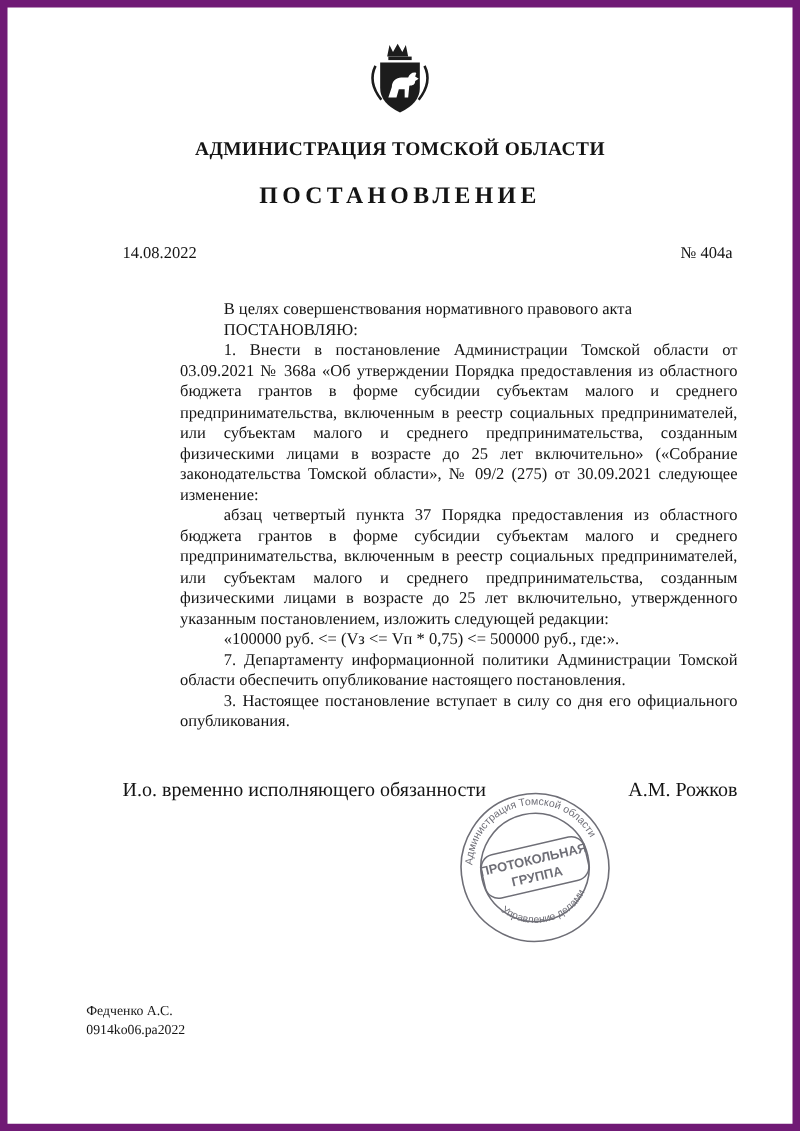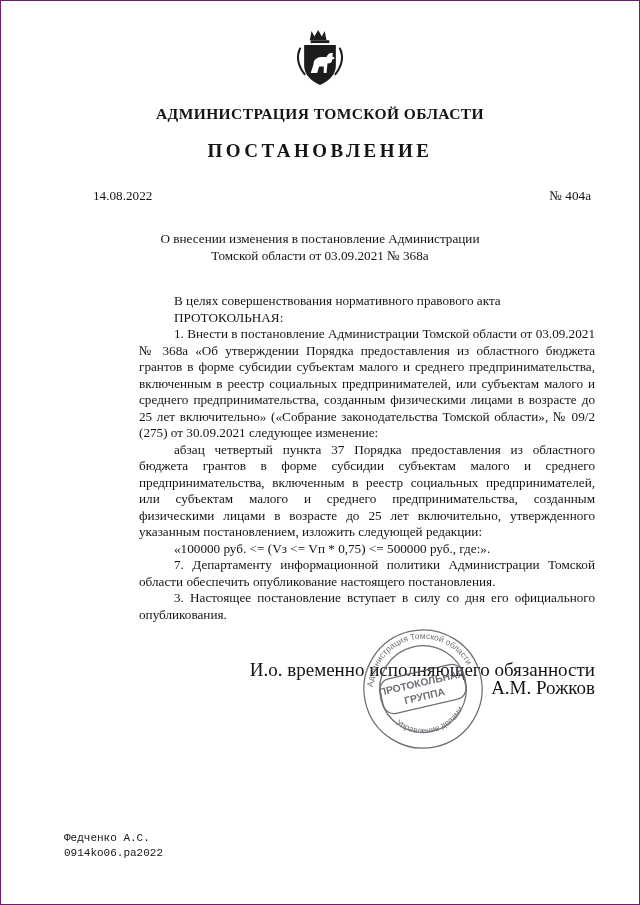--- a/index.html
+++ b/index.html
@@ -1,19 +1,19 @@
 <!DOCTYPE html>
 <html><head>
 <meta charset="utf-8">
 <style>
   * { margin:0; padding:0; box-sizing:border-box; }
   html,body { background:#9a9a9a; }
   .page {
     width:640px; height:905px; margin:0 auto; position:relative;
-    background:#ffffff; border:1px solid #701a75; overflow:hidden;
+    background:#ffffff; border:6px solid #701a75; overflow:hidden;
     font-family:"Liberation Serif", serif; color:#141414;
   }
   .emblem { margin-top:26px; text-align:center; }
   .org-name {
     margin-top:12px; text-align:center; font-weight:bold;
     font-size:15.5px; letter-spacing:.4px;
   }
   .doc-type {
     margin-top:17px; text-align:center; font-weight:bold;
     font-size:19px; letter-spacing:3.5px;
@@ -26,29 +26,29 @@
     margin-top:27px; text-align:center; font-size:13.2px; line-height:16.5px;
   }
   .body-text {
     margin-top:29px; padding:0 44px 0 92px;
     font-size:13.2px; line-height:16.5px; text-align:justify;
   }
   .body-text p.indent { text-indent:35px;margin-left:46px; }
   .signature {
     margin-top:38px; padding:0 44px 0 92px;
     display:flex; justify-content:space-between; align-items:flex-end;
-    font-size:19px; line-height:18px;flex-direction:column;
+    font-size:16px; line-height:18px;
   }
   .stamp {
     position:absolute; left:358px; top:624px; width:128px; height:128px;
     transform:rotate(-13deg); opacity:.85; pointer-events:none;
   }
   .footer {
-    position:absolute; left:63px; top:830px;
-    font-size:11px; line-height:15px;font-family:Liberation Mono, monospace;
+    position:absolute; left:63px; top:796px;
+    font-size:11px; line-height:15px;
   }
 </style>
 </head>
 <body>
 
 <div class="page">
 
   <div class="emblem">
     <svg viewBox="0 0 60 66" width="56" height="62" aria-hidden="true">
       <g fill="#1c1c1c">
@@ -62,28 +62,24 @@
   </div>
 
   <div class="org-name">АДМИНИСТРАЦИЯ ТОМСКОЙ ОБЛАСТИ</div>
   <div class="doc-type">ПОСТАНОВЛЕНИЕ</div>
 
   <div class="date-row">
     <span>14.08.2022</span>
     <span>№ 404а</span>
   </div>
 
-  <div class="doc-title">
-    <div>О внесении изменения в постановление Администрации</div>
-    <div>Томской области от 03.09.2021 № 368а</div>
-  </div>
 
   <div class="body-text">
     <p class="indent">В целях совершенствования нормативного правового акта</p>
-    <p class="indent">ПРОТОКОЛЬНАЯ:</p>
+    <p class="indent">ПОСТАНОВЛЯЮ:</p>
     <p class="indent">1. Внести в постановление Администрации Томской области от 03.09.2021 № 368а «Об утверждении Порядка предоставления из областного бюджета грантов в форме субсидии субъектам малого и среднего предпринимательства, включенным в реестр социальных предпринимателей, или субъектам малого и среднего предпринимательства, созданным физическими лицами в возрасте до 25 лет включительно» («Собрание законодательства Томской области», № 09/2 (275) от 30.09.2021 следующее изменение:</p>
     <p class="indent">абзац четвертый пункта 37 Порядка предоставления из областного бюджета грантов в форме субсидии субъектам малого и среднего предпринимательства, включенным в реестр социальных предпринимателей, или субъектам малого и среднего предпринимательства, созданным физическими лицами в возрасте до 25 лет включительно, утвержденного указанным постановлением, изложить следующей редакции:</p>
     <p class="indent">«100000 руб. &lt;= (Vз &lt;= Vп * 0,75) &lt;= 500000 руб., где:».</p>
     <p class="indent">7. Департаменту информационной политики Администрации Томской области обеспечить опубликование настоящего постановления.</p>
     <p class="indent">3. Настоящее постановление вступает в силу со дня его официального опубликования.</p>
   </div>
 
   <div class="signature">
     <div>
       <div>И.о. временно исполняющего обязанности</div>

